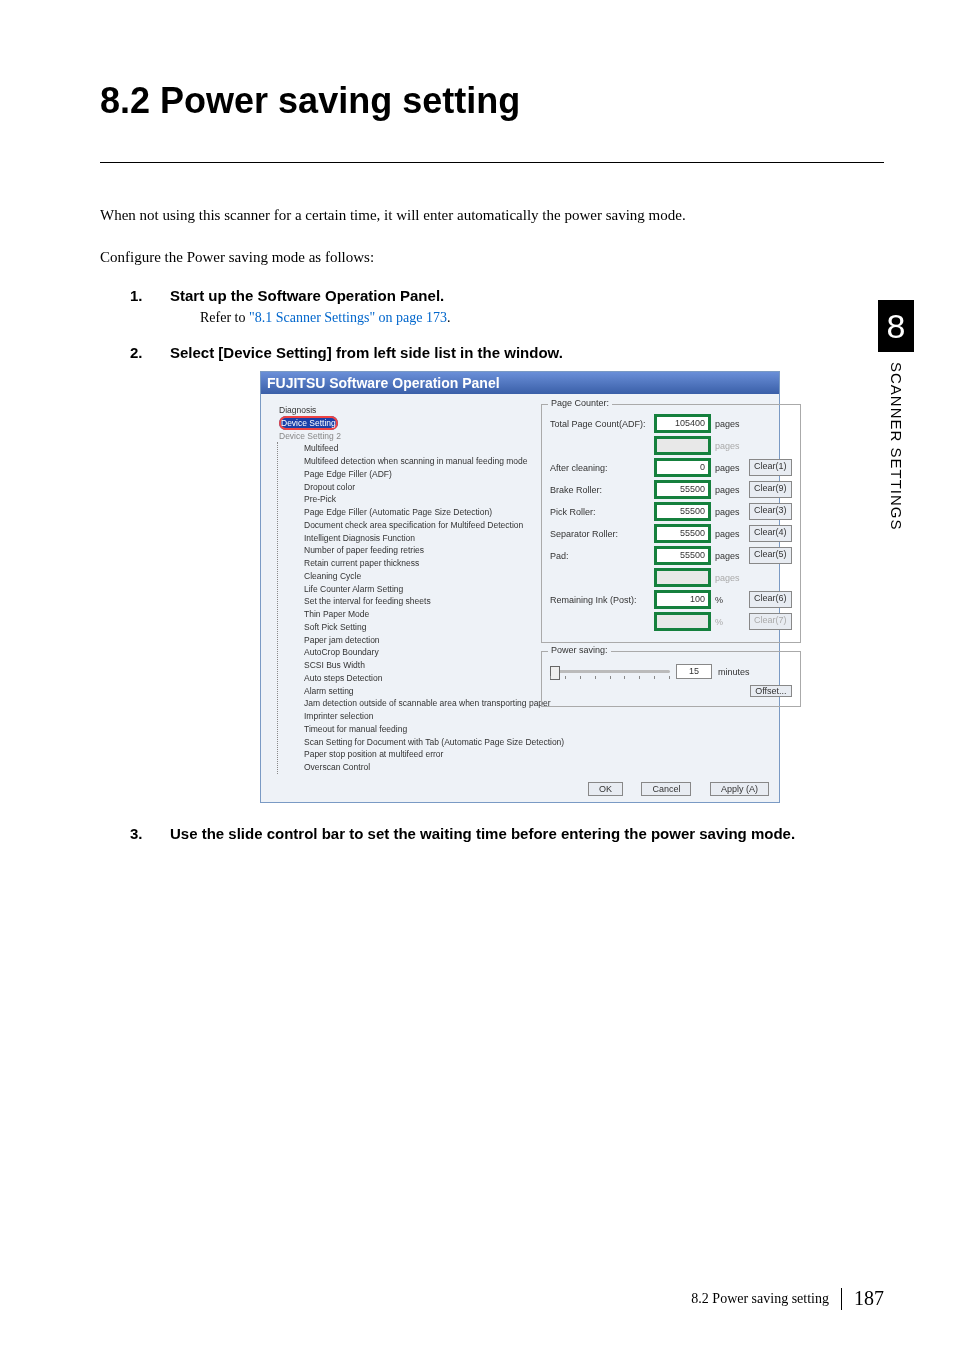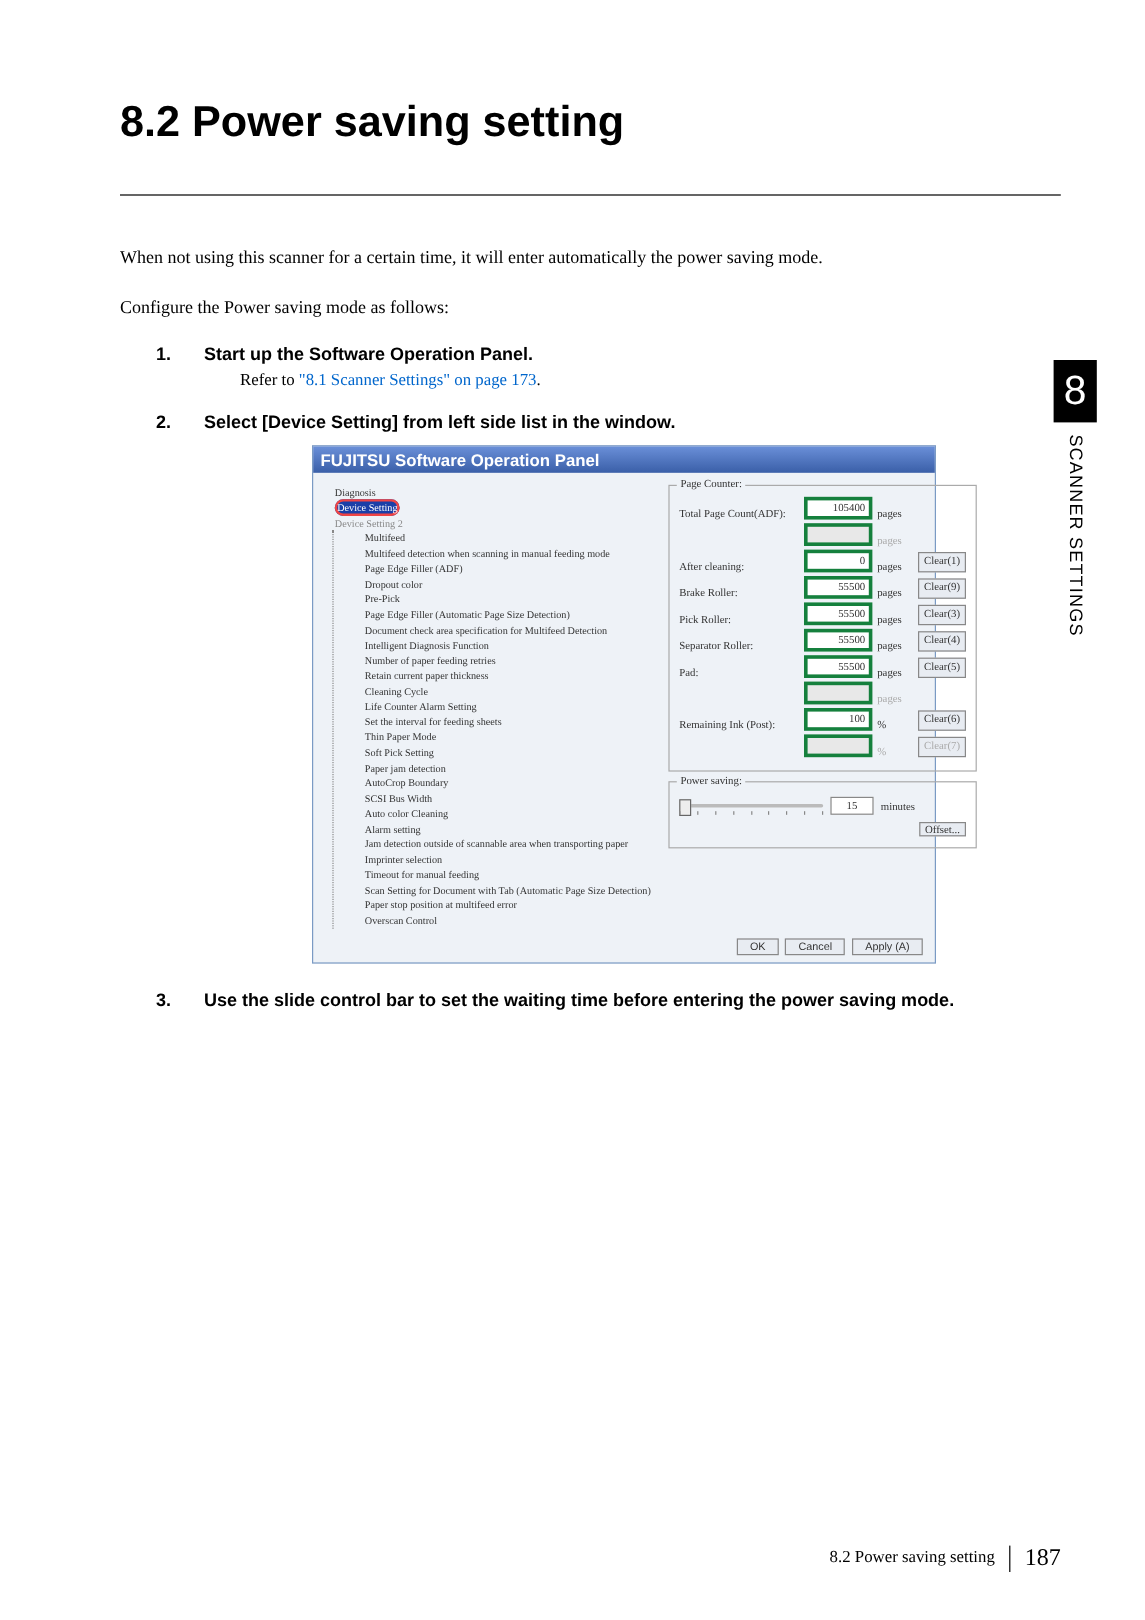--- a/index.html
+++ b/index.html
@@ -76,22 +76,21 @@
   .titlebar {
     background: linear-gradient(#6a8fd8, #3a5fa8);
     color: #fff;
     padding: 3px 6px;
     font-weight: bold;
     font-size: 14px;
   }
   .app-body {
     display: flex;
     padding: 10px 10px 6px 10px;
-    gap: 16px;
-    font-family: Liberation Serif, serif;
+    gap: 0;
   }
   .tree {
     width: 270px;
     line-height: 1.5;
     font-size: 8.5px;
   }
   .tree-item {
     padding-left: 8px;
     white-space: nowrap;
   }
@@ -123,21 +122,21 @@
   .group-title {
     position: absolute;
     top: -7px;
     left: 6px;
     background: #eef2f7;
     padding: 0 3px;
     font-size: 9px;
   }
   .counter-row {
     display: flex;
-    align-items: flex-end;
+    align-items: center;
     margin: 3px 0;
     gap: 4px;
   }
   .counter-label {
     width: 100px;
   }
   .counter-val {
     width: 45px;
     background: #fff;
     border: 3px solid #15803d;
@@ -212,21 +211,21 @@
   }
   .dlg-buttons {
     text-align: right;
     padding: 4px 10px 8px 10px;
   }
   .dlg-btn {
     background: #e8ecf2;
     border: 1px solid #888;
     padding: 1px 10px;
     font-size: 9px;
-    margin-left: 3px;
+    margin-left: 16px;
   }
   .side-tab {
     position: absolute;
     right: 40px;
     top: 300px;
     display: flex;
     flex-direction: column;
     align-items: center;
   }
   .chap-box {
@@ -309,21 +308,21 @@
                 <div class="tree-item">Number of paper feeding retries</div>
                 <div class="tree-item">Retain current paper thickness</div>
                 <div class="tree-item">Cleaning Cycle</div>
                 <div class="tree-item">Life Counter Alarm Setting</div>
                 <div class="tree-item">Set the interval for feeding sheets</div>
                 <div class="tree-item">Thin Paper Mode</div>
                 <div class="tree-item">Soft Pick Setting</div>
                 <div class="tree-item">Paper jam detection</div>
                 <div class="tree-item">AutoCrop Boundary</div>
                 <div class="tree-item">SCSI Bus Width</div>
-                <div class="tree-item">Auto color Cleaning</div>
+                <div class="tree-item">Auto steps Detection</div>
                 <div class="tree-item">Alarm setting</div>
                 <div class="tree-item">Jam detection outside of scannable area when transporting paper</div>
                 <div class="tree-item">Imprinter selection</div>
                 <div class="tree-item">Timeout for manual feeding</div>
                 <div class="tree-item">Scan Setting for Document with Tab (Automatic Page Size Detection)</div>
                 <div class="tree-item">Paper stop position at multifeed error</div>
                 <div class="tree-item">Overscan Control</div>
               </div>
           </div>
           <div class="right-pane">

